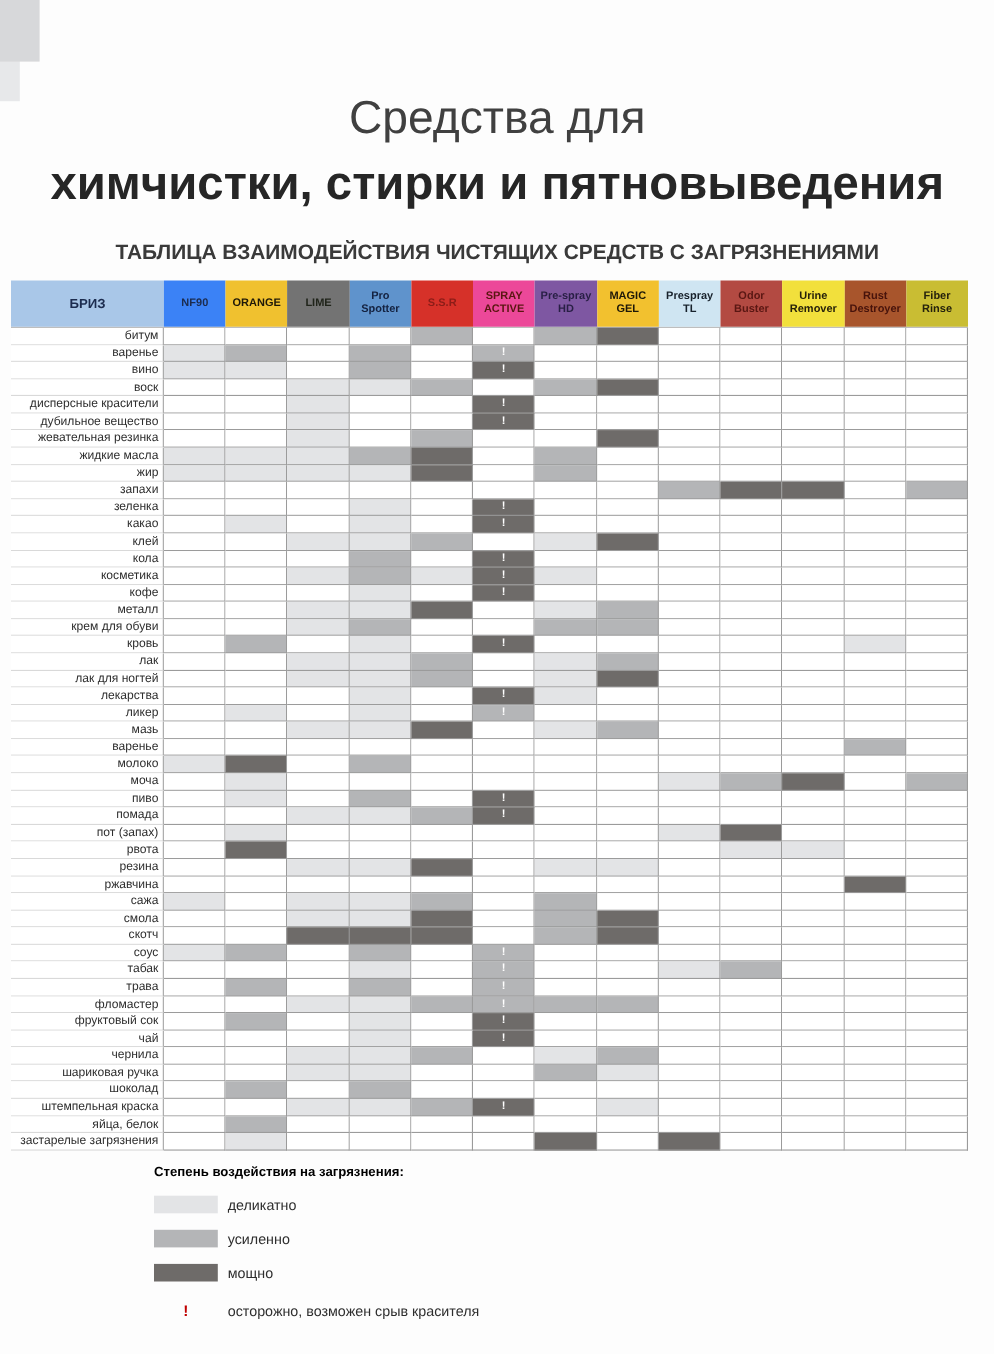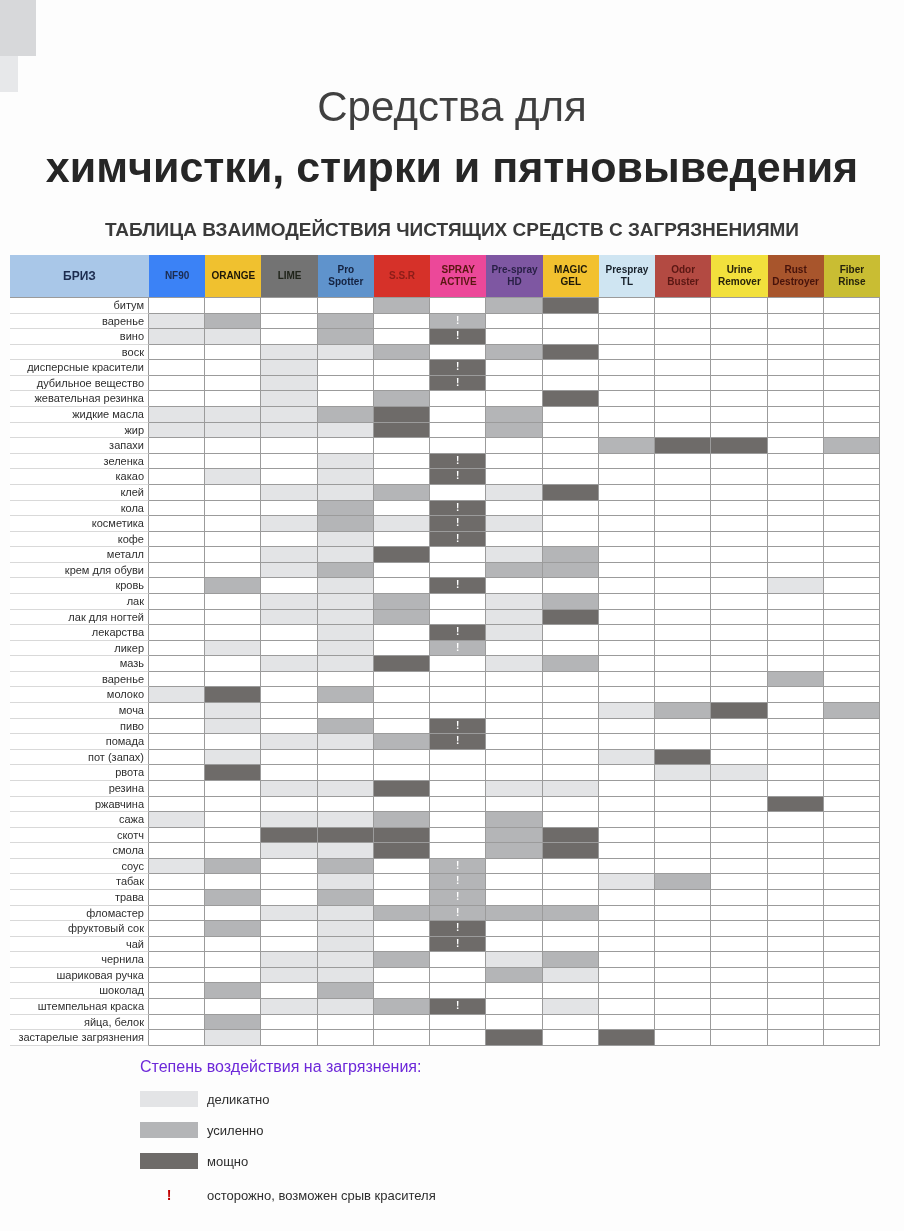--- a/index.html
+++ b/index.html
@@ -20,21 +20,21 @@
   .hcell.brand{font-size:12px;}
   .tbody{border-top:1px solid #9b9b9b;}
   .trow{display:grid;grid-template-columns:139px repeat(13,1fr);height:15.58px;}
   .rlabel{box-sizing:border-box;border-bottom:1px solid #d9d9d9;border-right:1px solid #9b9b9b;
           font-size:11px;color:#2e2e2e;text-align:right;padding-right:4px;line-height:14.5px;
           white-space:nowrap;overflow:hidden;background:#fff;}
   .cell{box-sizing:border-box;border-bottom:1px solid #9b9b9b;border-right:1px solid #9b9b9b;
         text-align:center;font-size:10px;font-weight:700;color:#ffffff;line-height:14.5px;
         overflow:hidden;background:#fff;}
   .legend{position:absolute;left:140px;top:1058px;}
-  .legend-title{font-size:16px;font-weight:400;color:#6d28d9;}
+  .legend-title{font-size:12px;font-weight:700;color:#000000;}
   .legend-row{display:flex;align-items:center;margin-top:15px;height:16px;}
   .swatch{width:58px;height:16px;margin-right:9px;}
   .legend-label{font-size:13px;color:#2e2e2e;}
   .legend-warnrow{display:flex;align-items:center;margin-top:18px;height:16px;}
   .warn-mark{width:58px;margin-right:9px;text-align:center;font-size:14px;font-weight:700;}
 </style>
 </head>
 <body>
 
 <div class="page">
@@ -601,41 +601,41 @@
           <div class="cell" style="background: rgb(255, 255, 255);"></div>
           <div class="cell" style="background: rgb(180, 181, 183);"></div>
           <div class="cell" style="background: rgb(255, 255, 255);"></div>
           <div class="cell" style="background: rgb(255, 255, 255);"></div>
           <div class="cell" style="background: rgb(255, 255, 255);"></div>
           <div class="cell" style="background: rgb(255, 255, 255);"></div>
           <div class="cell" style="background: rgb(255, 255, 255);"></div>
           <div class="cell" style="background: rgb(255, 255, 255);"></div>
         </div>
         <div class="trow">
+          <div class="rlabel">смола</div>
+          <div class="cell" style="background: rgb(255, 255, 255);"></div>
+          <div class="cell" style="background: rgb(255, 255, 255);"></div>
+          <div class="cell" style="background: rgb(227, 228, 230);"></div>
+          <div class="cell" style="background: rgb(227, 228, 230);"></div>
+          <div class="cell" style="background: rgb(110, 107, 105);"></div>
+          <div class="cell" style="background: rgb(255, 255, 255);"></div>
+          <div class="cell" style="background: rgb(180, 181, 183);"></div>
+          <div class="cell" style="background: rgb(110, 107, 105);"></div>
+          <div class="cell" style="background: rgb(255, 255, 255);"></div>
+          <div class="cell" style="background: rgb(255, 255, 255);"></div>
+          <div class="cell" style="background: rgb(255, 255, 255);"></div>
+          <div class="cell" style="background: rgb(255, 255, 255);"></div>
+          <div class="cell" style="background: rgb(255, 255, 255);"></div>
+        </div>
+        <div class="trow">
           <div class="rlabel">скотч</div>
           <div class="cell" style="background: rgb(255, 255, 255);"></div>
           <div class="cell" style="background: rgb(255, 255, 255);"></div>
           <div class="cell" style="background: rgb(110, 107, 105);"></div>
           <div class="cell" style="background: rgb(110, 107, 105);"></div>
-          <div class="cell" style="background: rgb(110, 107, 105);"></div>
-          <div class="cell" style="background: rgb(255, 255, 255);"></div>
-          <div class="cell" style="background: rgb(180, 181, 183);"></div>
-          <div class="cell" style="background: rgb(110, 107, 105);"></div>
-          <div class="cell" style="background: rgb(255, 255, 255);"></div>
-          <div class="cell" style="background: rgb(255, 255, 255);"></div>
-          <div class="cell" style="background: rgb(255, 255, 255);"></div>
-          <div class="cell" style="background: rgb(255, 255, 255);"></div>
-          <div class="cell" style="background: rgb(255, 255, 255);"></div>
-        </div>
-        <div class="trow">
-          <div class="rlabel">смола</div>
-          <div class="cell" style="background: rgb(255, 255, 255);"></div>
-          <div class="cell" style="background: rgb(255, 255, 255);"></div>
-          <div class="cell" style="background: rgb(227, 228, 230);"></div>
-          <div class="cell" style="background: rgb(227, 228, 230);"></div>
           <div class="cell" style="background: rgb(110, 107, 105);"></div>
           <div class="cell" style="background: rgb(255, 255, 255);"></div>
           <div class="cell" style="background: rgb(180, 181, 183);"></div>
           <div class="cell" style="background: rgb(110, 107, 105);"></div>
           <div class="cell" style="background: rgb(255, 255, 255);"></div>
           <div class="cell" style="background: rgb(255, 255, 255);"></div>
           <div class="cell" style="background: rgb(255, 255, 255);"></div>
           <div class="cell" style="background: rgb(255, 255, 255);"></div>
           <div class="cell" style="background: rgb(255, 255, 255);"></div>
         </div>

